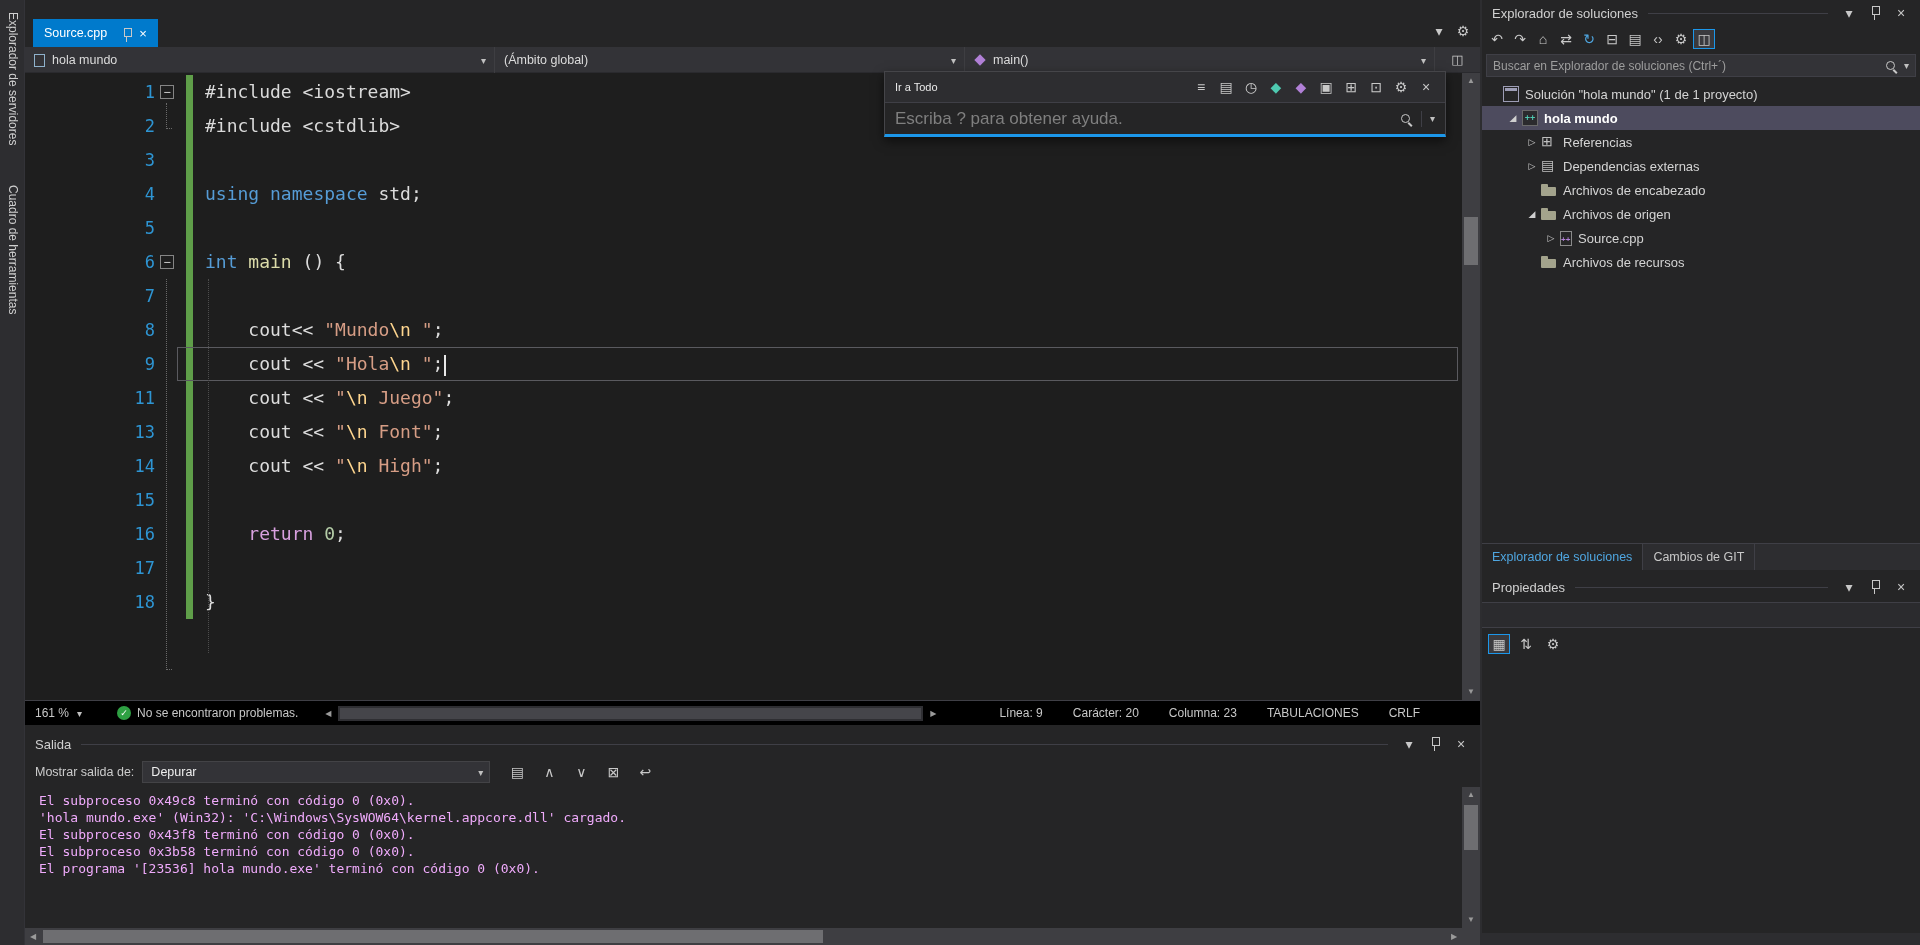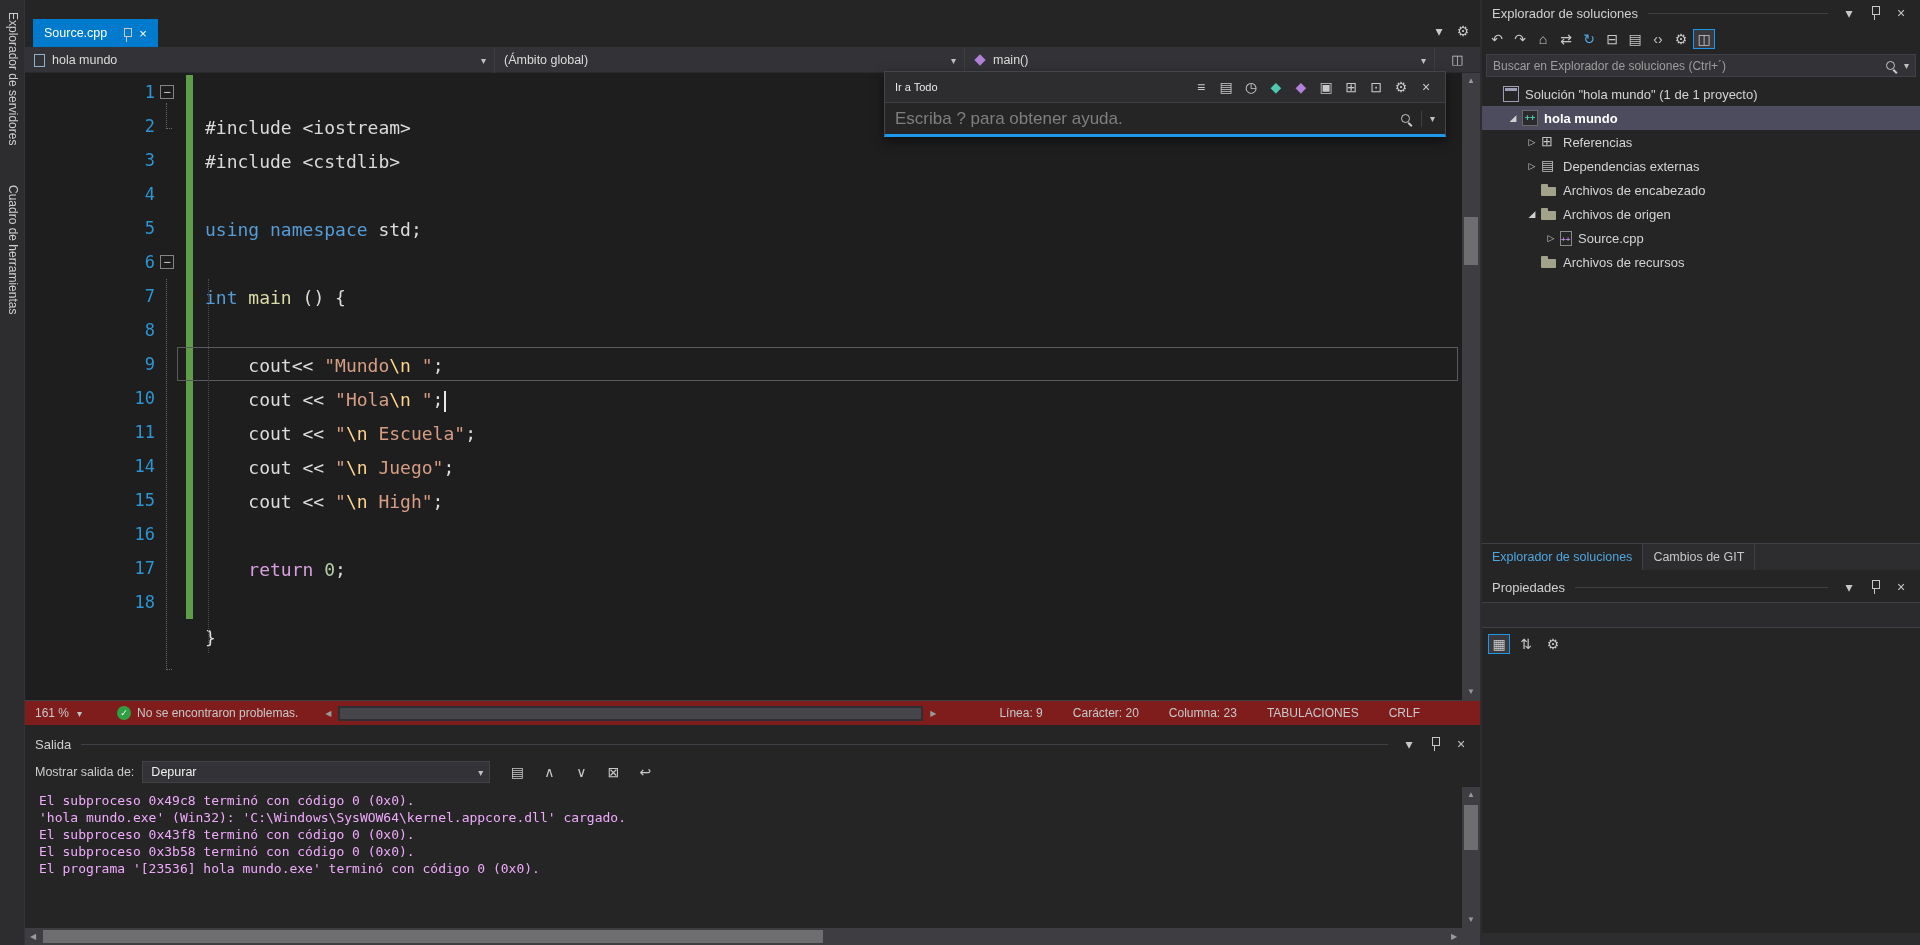--- a/index.html
+++ b/index.html
@@ -34,21 +34,21 @@
   
   #editor { position:absolute; left:0; top:73px; width:1455px; height:627px; background:#1e1e1e; overflow:hidden; cursor:text; }
   #code-lines { padding-top:2px; }
   .code-line { display:flex; height:34px; position:relative; }
   .ln { width:130px; text-align:right; font:17px "DejaVu Sans Mono", monospace; line-height:34px; color:#2e95d3; flex:none; }
   .fold { width:24px; flex:none; display:flex; align-items:center; justify-content:center; }
   .fold-box { width:14px; height:14px; border:1px solid #858585; color:#c8c8c8; font:12px "DejaVu Sans Mono", monospace;
               line-height:12px; text-align:center; background:#1e1e1e; z-index:2; }
   .chg { width:14px; flex:none; position:relative; }
   .chg.on::before { content:""; position:absolute; left:7px; top:0; bottom:0; width:7px; background:#5f9e49; }
-  .code-text { margin-left:12px; font:18px "DejaVu Sans Mono", monospace; line-height:34px; white-space:pre; color:#dcdcdc;margin-top:36px; }
+  .code-text { margin-left:12px; font:18px "DejaVu Sans Mono", monospace; line-height:34px; white-space:pre; color:#dcdcdc; }
   .seg-pp    { color:#dadada; }
   .seg-plain { color:#dcdcdc; }
   .seg-kw    { color:#569cd6; }
   .seg-fn    { color:#dcdcaa; }
   .seg-str   { color:#d69d85; }
   .seg-esc   { color:#ffd68f; }
   .seg-ctrl  { color:#d8a0df; }
   .seg-num   { color:#b5cea8; }
   .caret { display:inline-block; width:2px; height:21px; background:#e8e8e8; vertical-align:middle; margin-left:1px; }
   .code-line.cur::after { content:""; position:absolute; left:152px; right:22px; top:0; bottom:0;
@@ -69,21 +69,21 @@
                 border:1px solid #454549; border-bottom:3px solid #1c97ea; box-shadow:0 4px 10px rgba(0,0,0,.55); }
   #goto-title-row { height:30px; display:flex; align-items:center; padding:0 8px 0 10px; }
   #goto-title { font-size:11px; color:#eaeaea; margin-right:14px; }
   #goto-icons { display:flex; gap:3px; margin-left:auto; }
   #goto-input-row { height:32px; background:#252526; border-top:1px solid #3f3f46; display:flex; align-items:center; padding:0 10px; }
   #goto-placeholder { font-size:17px; color:#7f7f7f; }
   #goto-input-right { margin-left:auto; display:flex; align-items:center; gap:8px; }
   .v-sep { width:1px; height:16px; background:#3f3f46; }
 
   
-  #editor-statusbar { position:absolute; left:0; top:700px; width:1455px; height:25px; background:#7f1d1d;
+  #editor-statusbar { position:absolute; left:0; top:700px; width:1455px; height:25px; background:#000000;
                       border-top:1px solid #3f3f46; display:flex; align-items:center; font-size:12px; color:#c8c8c8; }
   #zoom-control { display:flex; align-items:center; gap:8px; padding:0 10px; width:78px; }
   #health { display:flex; align-items:center; gap:6px; margin-left:14px; white-space:nowrap; }
   .check-circle { width:14px; height:14px; border-radius:50%; background:#2ea043; color:#fff; font-size:9px;
                   line-height:14px; text-align:center; flex:none; }
   #hscroll-left { margin-left:22px; }
   .hs-arrow { font-size:8px; color:#9a9a9a; width:16px; text-align:center; }
   #status-hscroll-track { flex:1; height:15px; margin:0 2px; background:#2f2f33; position:relative; max-width:585px; }
   #status-hscroll-thumb { position:absolute; left:2px; right:2px; top:2px; bottom:2px; background:#45454a; }
   .sb-item { margin-left:30px; white-space:nowrap; }
@@ -258,30 +258,30 @@
             <span class="chg on"></span>
             <span class="code-text"><span class="seg-plain">    cout&lt;&lt; </span><span class="seg-str">"Mundo</span><span class="seg-esc">\n</span><span class="seg-str"> "</span><span class="seg-plain">;</span></span>
           </div>
           <div class="code-line cur">
             <span class="ln">9</span>
             <span class="fold"></span>
             <span class="chg on"></span>
             <span class="code-text"><span class="seg-plain">    cout &lt;&lt; </span><span class="seg-str">"Hola</span><span class="seg-esc">\n</span><span class="seg-str"> "</span><span class="seg-plain">;</span><span class="caret"></span></span>
           </div>
           <div class="code-line">
-            <span class="ln">10</span>
-            <span class="fold"></span>
-            <span class="chg on"></span>
-            <span class="code-text"><span class="seg-plain">    cout &lt;&lt; </span><span class="seg-str">"</span><span class="seg-esc">\n</span><span class="seg-str"> Escuela"</span><span class="seg-plain">;</span></span>
-          </div>
-          <div class="code-line">
             <span class="ln">11</span>
             <span class="fold"></span>
             <span class="chg on"></span>
             <span class="code-text"><span class="seg-plain">    cout &lt;&lt; </span><span class="seg-str">"</span><span class="seg-esc">\n</span><span class="seg-str"> Juego"</span><span class="seg-plain">;</span></span>
+          </div>
+          <div class="code-line">
+            <span class="ln">13</span>
+            <span class="fold"></span>
+            <span class="chg on"></span>
+            <span class="code-text"><span class="seg-plain">    cout &lt;&lt; </span><span class="seg-str">"</span><span class="seg-esc">\n</span><span class="seg-str"> Font"</span><span class="seg-plain">;</span></span>
           </div>
           <div class="code-line">
             <span class="ln">14</span>
             <span class="fold"></span>
             <span class="chg on"></span>
             <span class="code-text"><span class="seg-plain">    cout &lt;&lt; </span><span class="seg-str">"</span><span class="seg-esc">\n</span><span class="seg-str"> High"</span><span class="seg-plain">;</span></span>
           </div>
           <div class="code-line">
             <span class="ln">15</span>
             <span class="fold"></span>

